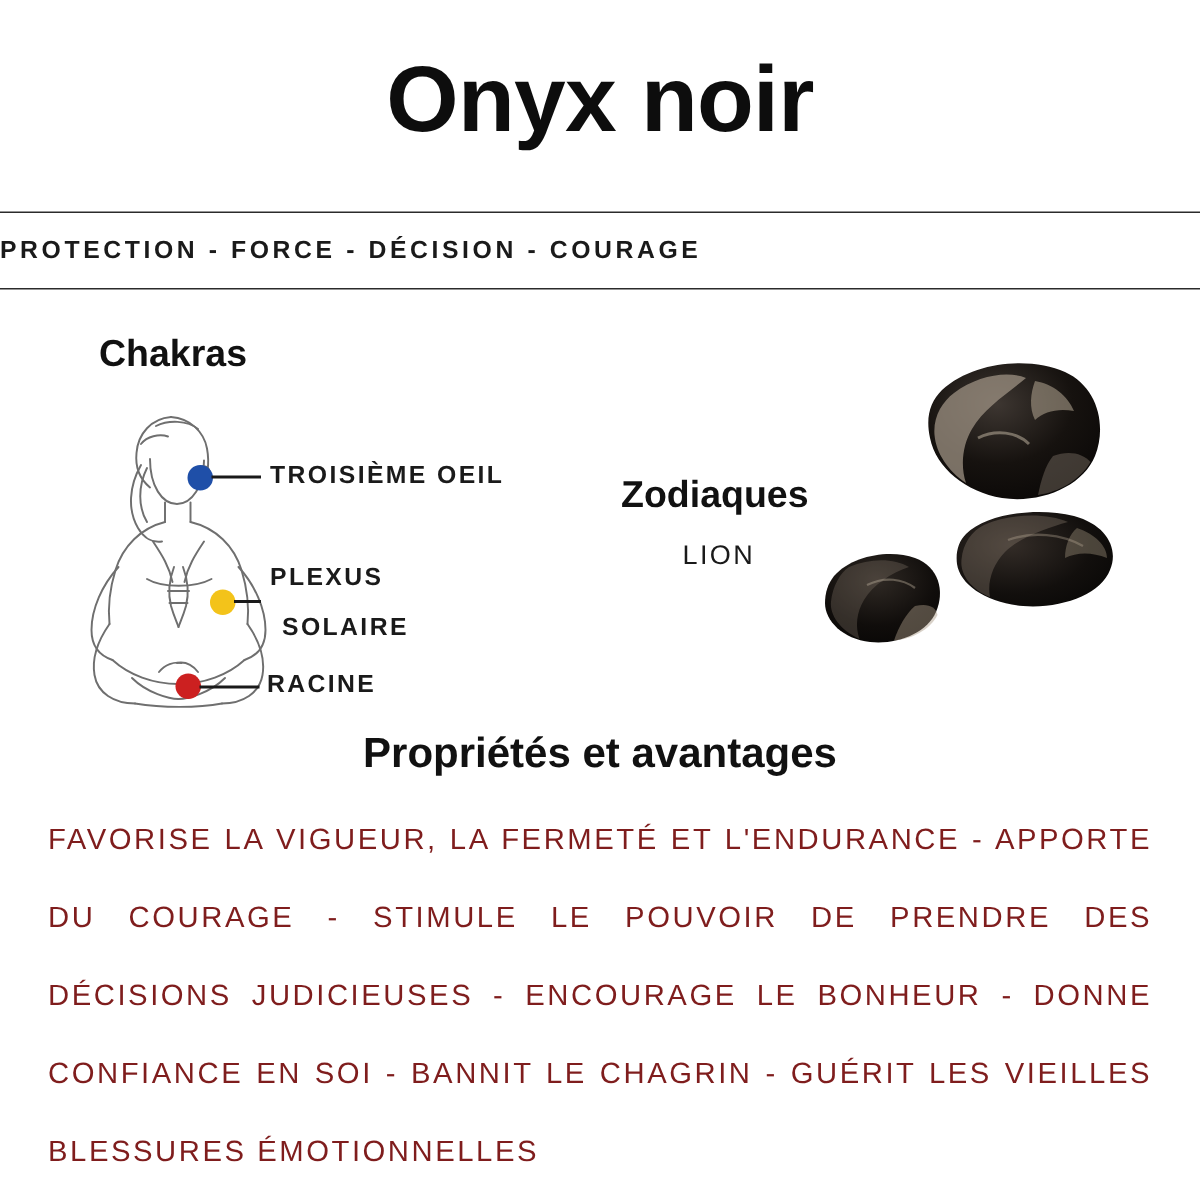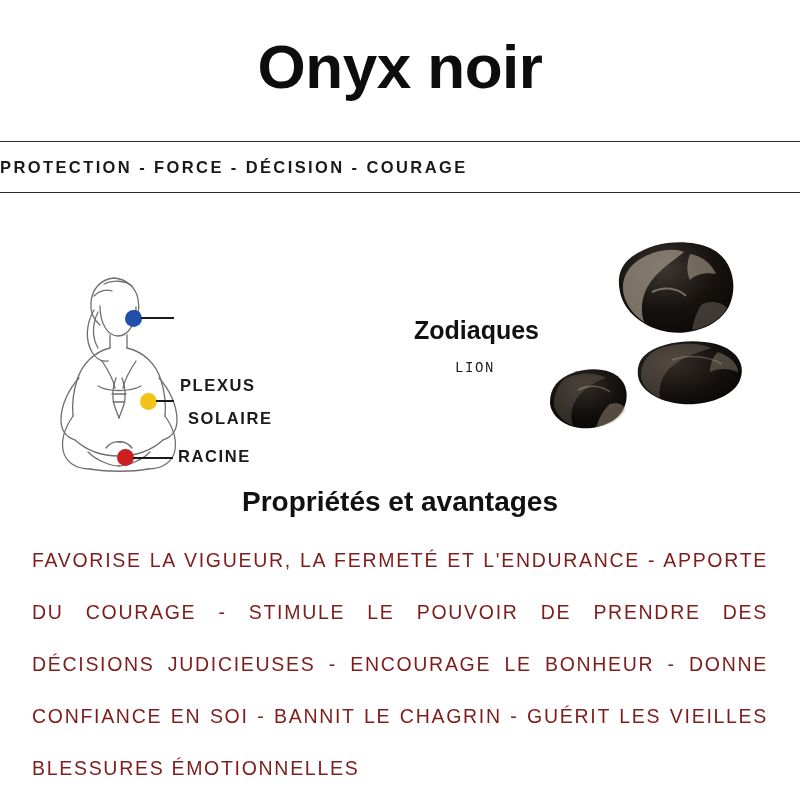--- a/index.html
+++ b/index.html
@@ -133,24 +133,23 @@
     left: 414px;
     top: 316px;
     font-size: 25px;
     font-weight: bold;
     color: #111;
   }
   .zodiaques-value {
     position: absolute;
     left: 455px;
     top: 360px;
-    font-size: 14px;
+    font-size: 18px;
     letter-spacing: 1.6px;
     color: #1a1a1a;
-    font-family: Liberation Mono, monospace;
   }
 
   
   .stones {
     position: absolute;
     left: 532px;
     top: 232px;
     width: 236px;
     height: 215px;
   }
@@ -182,20 +181,21 @@
 <body>
 
 <div class="card">
 
   <div class="title">Onyx noir</div>
 
   <div class="rule rule-top"></div>
   <div class="subtitle">PROTECTION - FORCE - DÉCISION - COURAGE</div>
   <div class="rule rule-bottom"></div>
 
+  <div class="chakras-heading">Chakras</div>
 
   <div class="figure-wrap">
     <svg width="190" height="215" viewBox="0 0 190 215" fill="none" stroke="#6f6f6f" stroke-width="1.3" stroke-linecap="round" stroke-linejoin="round">
 
       <path d="M86 12 C73 13 64 23 63 36 C62 46 66 54 72 59"></path>
       <path d="M86 12 C99 13 108 22 110 33 C112 44 110 53 106 60"></path>
       <path d="M76 18 C84 14 97 14 104 20"></path>
       <path d="M66 30 C70 25 78 23 84 25"></path>
 
       <path d="M72 40 C72 58 80 70 90 70 C100 70 108 58 108 41"></path>
@@ -230,20 +230,21 @@
       <path d="M60 186 C70 196 85 200 91 200"></path>
       <path d="M122 186 C112 196 97 200 91 200"></path>
 
       <path d="M78 182 C82 177 88 175 93 176"></path>
       <path d="M104 182 C100 177 95 175 90 176"></path>
     </svg>
   </div>
 
   <div class="chakra-dot dot-third-eye"></div>
   <div class="leader leader-third-eye"></div>
+  <div class="chakra-label lbl-third-eye">TROISIÈME OEIL</div>
 
   <div class="chakra-dot dot-plexus"></div>
   <div class="leader leader-plexus"></div>
   <div class="chakra-label lbl-plexus">PLEXUS</div>
   <div class="chakra-label lbl-solaire">SOLAIRE</div>
 
   <div class="chakra-dot dot-racine"></div>
   <div class="leader leader-racine"></div>
   <div class="chakra-label lbl-racine">RACINE</div>
 

